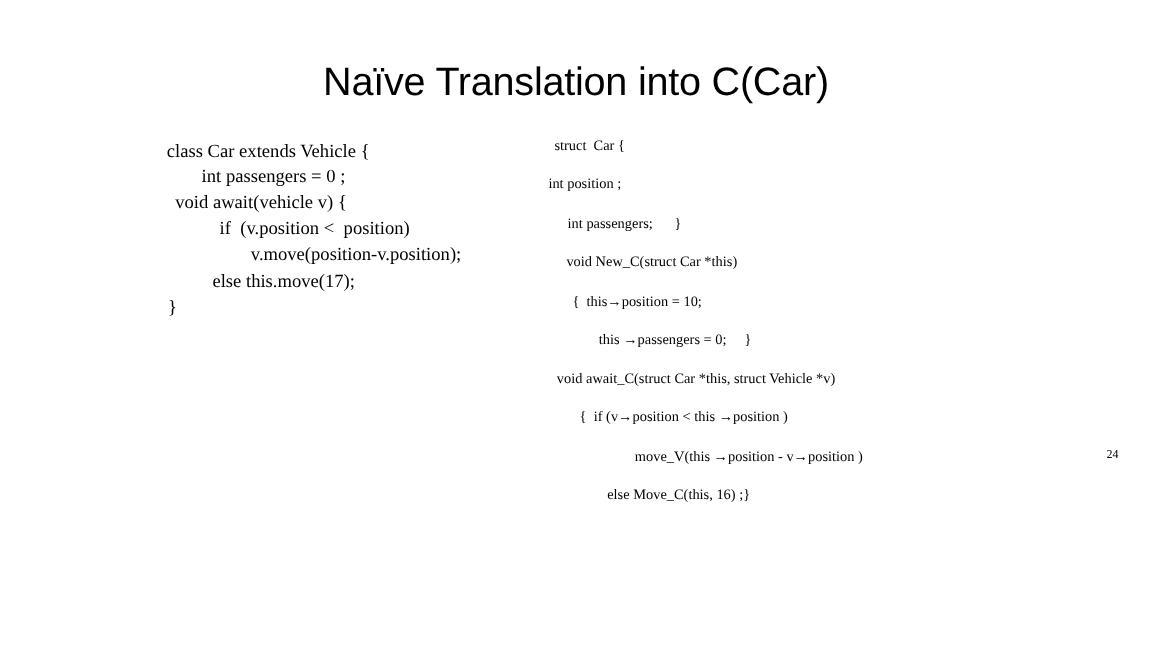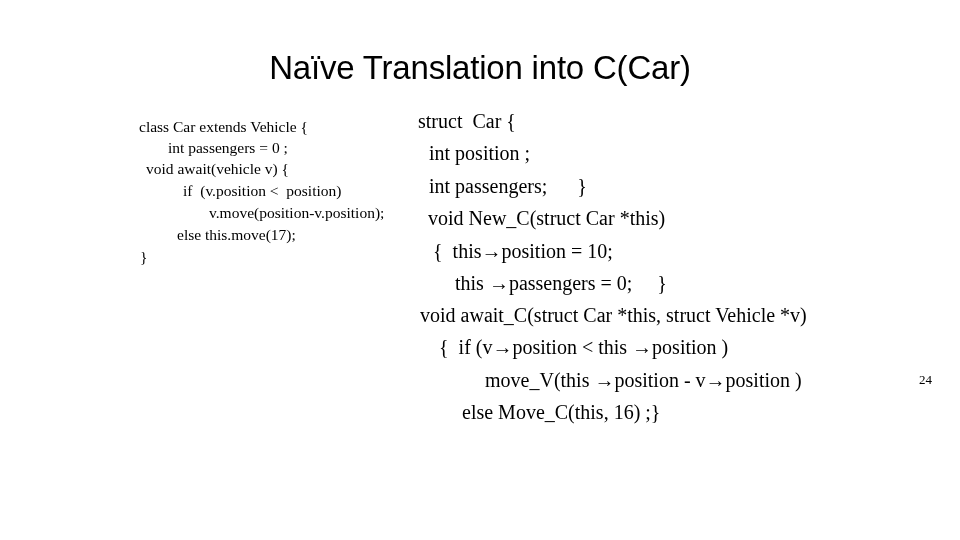--- a/index.html
+++ b/index.html
@@ -58,40 +58,41 @@
   .jl1 { left: 139px; top: 118px; }
   .jl2 { left: 168px; top: 139px; }
   .jl3 { left: 146px; top: 160px; }
   .jl4 { left: 183px; top: 182px; }
   .jl5 { left: 209px; top: 204px; }
   .jl6 { left: 177px; top: 226px; }
   .jl7 { left: 140px; top: 248px; }
 
   
   .c-block .code-line {
-    font-size: 20px;
+    font-size: 12px;
+    margin-left: 44px;
   }
   .cl1 { left: 418px; top: 113px; }
-  .cl2 { left: 429px; top: 145px; }
+  .cl2 { left: 413px; top: 145px; }
   .cl3 { left: 429px; top: 178px; text-align: center; }
   .cl4 { left: 428px; top: 210px; }
   .cl5 { left: 433px; top: 243px; }
   .cl6 { left: 455px; top: 275px; }
   .cl7 { left: 420px; top: 307px; }
   .cl8 { left: 439px; top: 339px; }
   .cl9 { left: 485px; top: 372px; }
   .cl10 { left: 462px; top: 404px; }
 
   
   .page-number {
     position: absolute;
     right: 28px;
     bottom: 26px;
     font-family: "Liberation Serif", "DejaVu Serif", serif;
-    font-size: 13px;
+    font-size: 10px;
     color: #000000;
     line-height: 13px;
   }
 </style>
 </head>
 <body>
 
 <div id="slide">
 
   <div class="slide-title">Naïve Translation into C(Car)</div>

